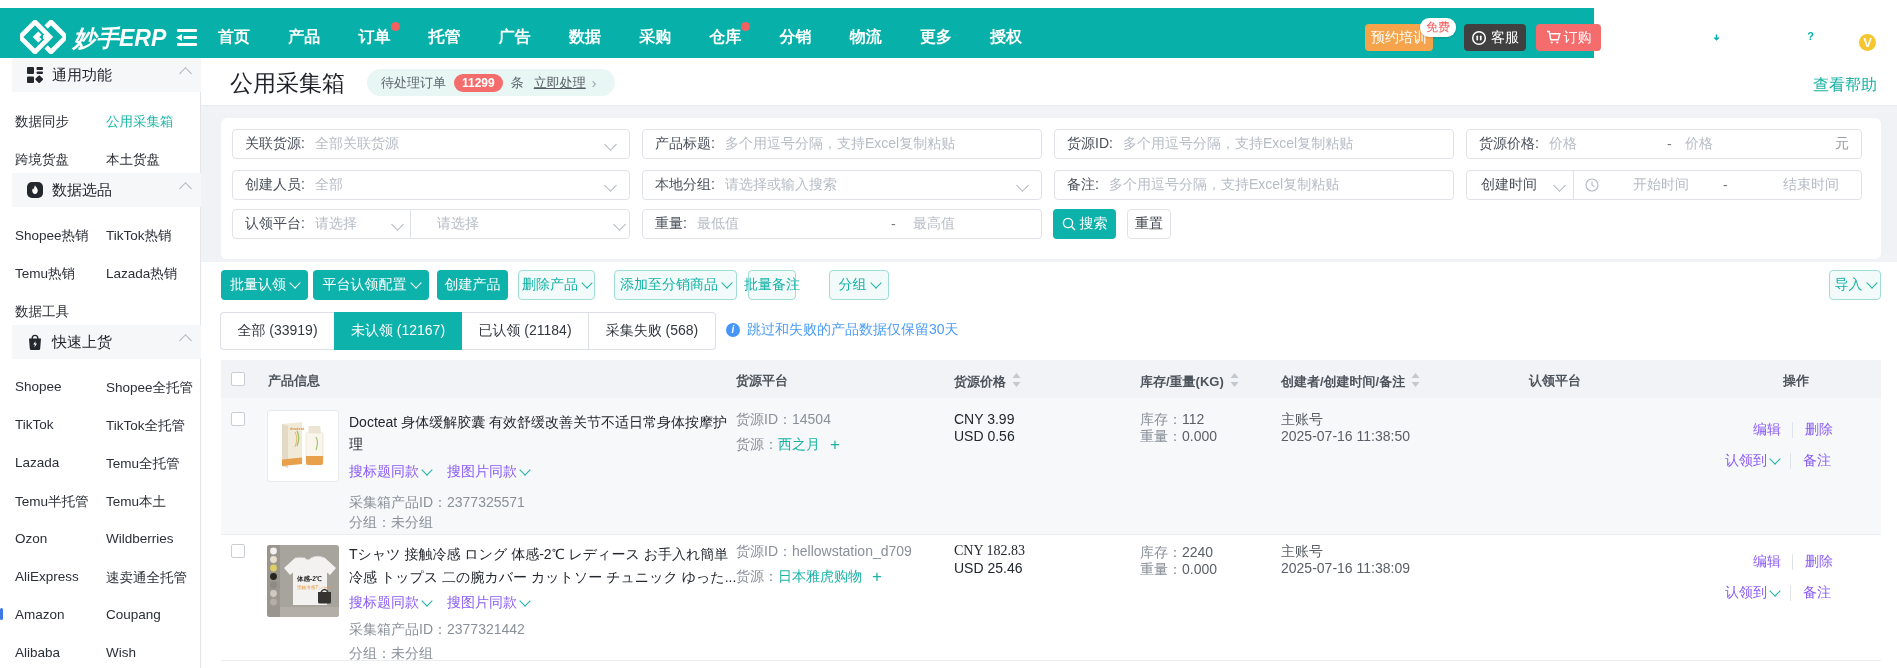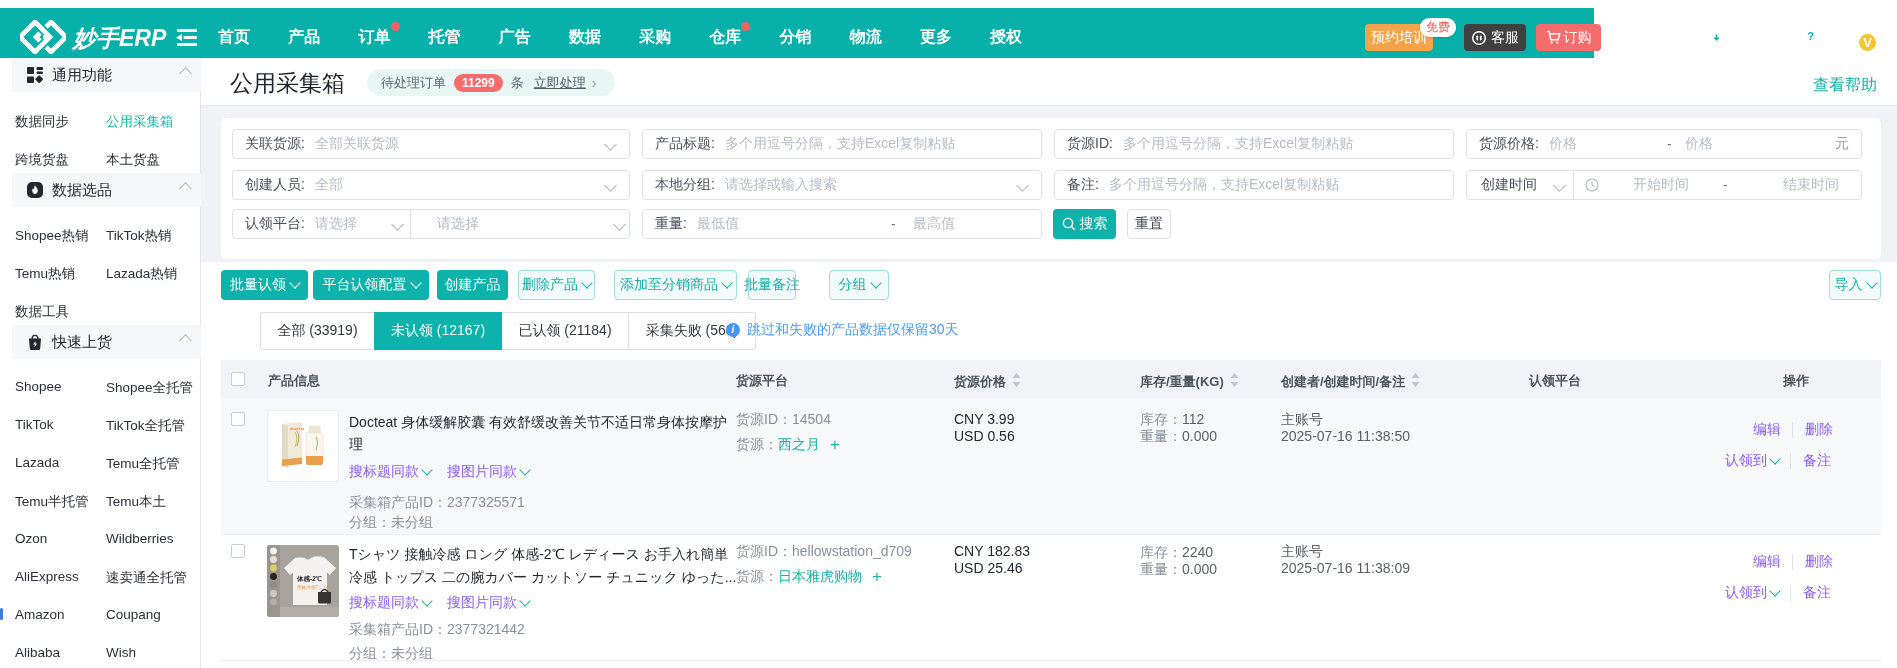--- a/index.html
+++ b/index.html
@@ -30,21 +30,21 @@
   .fbox .lab { color:#4a505a; margin-left:12px; white-space:nowrap; }
   .fbox .ph { color:#b6bcc5; margin-left:10px; white-space:nowrap; }
   .chev { width:9px; height:9px; border-left:1.5px solid #aeb4bd; border-bottom:1.5px solid #aeb4bd; transform:rotate(-45deg); display:inline-block; }
   .chev.up { transform:rotate(135deg); }
   .tealchev { width:8px; height:8px; border-left:1.5px solid #1db3a6; border-bottom:1.5px solid #1db3a6; transform:rotate(-45deg); display:inline-block; position:relative; top:-2px; margin-left:4px; }
   .btn { position:absolute; top:270px; height:30px; border-radius:4px; font-size:14px; display:flex; align-items:center; justify-content:center; white-space:nowrap; }
   .btn.solid { background:#0db2ab; color:#fff; }
   .btn.oline { background:#f2fbfa; color:#14b2a6; border:1px solid #a0ddd6; }
   .wchev { width:8px; height:8px; border-left:1.5px solid #fff; border-bottom:1.5px solid #fff; transform:rotate(-45deg); display:inline-block; position:relative; top:-2px; margin-left:5px; }
   .gchev { width:8px; height:8px; border-left:1.5px solid #1db3a6; border-bottom:1.5px solid #1db3a6; transform:rotate(-45deg); display:inline-block; position:relative; top:-2px; margin-left:5px; }
-  .tab { position:absolute; top:312px; height:38px; background:#fff; border:1px solid #dcdfe6; font-size:14px; color:#33383f; display:flex; align-items:center; justify-content:center;margin-left:40px; }
+  .tab { position:absolute; top:312px; height:38px; background:#fff; border:1px solid #dcdfe6; font-size:14px; color:#33383f; display:flex; align-items:center; justify-content:center; }
   .tab.act { background:#0db2ab; color:#fff; border-color:#0db2ab; }
   .thead { position:absolute; left:221px; top:360px; width:1660px; height:38px; background:#f1f3f6; }
   .thead span { position:absolute; top:12px; font-size:13px; font-weight:bold; color:#4e545c; white-space:nowrap; }
   .row1 { position:absolute; left:221px; top:398px; width:1660px; height:137px; background:#f6f8fa; border-bottom:1px solid #ebedf0; }
   .row2 { position:absolute; left:221px; top:535px; width:1660px; height:126px; background:#fff; border-bottom:1px solid #ebedf0; }
   .cb { position:absolute; width:14px; height:14px; border:1px solid #c9cdd4; border-radius:2px; background:#fff; }
   .gtxt { color:#8a9099; font-size:14px; white-space:nowrap; }
   .dtxt { color:#23272e; font-size:14px; white-space:nowrap; }
   .teal { color:#1cb2a6; }
   .lnk { color:#8b5cf6; font-size:14px; white-space:nowrap; }
@@ -349,21 +349,21 @@
       <path d="M51 47 h13 v10 a1.5 1.5 0 0 1 -1.5 1.5 h-10 a1.5 1.5 0 0 1 -1.5 -1.5 Z" fill="#35332f"></path>
       <path d="M54 47 q3.5 -5 7 0" stroke="#35332f" stroke-width="1.4" fill="none"></path>
     </svg>
   </div>
   <div class="dtxt abs" style="left:128px;top:8px;line-height:23px;">Tシャツ 接触冷感 ロング 体感-2℃ レディース お手入れ簡単<br>冷感 トップス 二の腕カバー カットソー チュニック ゆった...</div>
   <div class="abs" style="left:128px;top:58px;"><span class="lnk">搜标题同款<span class="tealchev"></span></span><span class="lnk" style="margin-left:16px;">搜图片同款<span class="tealchev"></span></span></div>
   <div class="gtxt abs" style="left:128px;top:86px;">采集箱产品ID：2377321442</div>
   <div class="gtxt abs" style="left:128px;top:110px;">分组：未分组</div>
   <div class="gtxt abs" style="left:515px;top:8px;">货源ID：hellowstation_d709</div>
   <div class="gtxt abs" style="left:515px;top:31px;">货源：<span class="teal">日本雅虎购物</span><span class="teal" style="font-size:17px;margin-left:10px;position:relative;top:1px;">+</span></div>
-  <div class="dtxt abs" style="left:733px;top:8px;">CNY 182.83</div>
+  <div class="dtxt abs" style="left:733px;top:8px;font-family:Liberation Serif, serif;">CNY 182.83</div>
   <div class="dtxt abs" style="left:733px;top:25px;">USD 25.46</div>
   <div class="gtxt abs" style="left:919px;top:9px;">库存：<span style="color:#5a5f66;">2240</span></div>
   <div class="gtxt abs" style="left:919px;top:26px;">重量：<span style="color:#5a5f66;">0.000</span></div>
   <div class="dtxt abs" style="left:1060px;top:8px;color:#5a5f66;">主账号</div>
   <div class="dtxt abs" style="left:1060px;top:25px;color:#5a5f66;">2025-07-16 11:38:09</div>
   <div class="abs" style="right:48px;top:17px;"><span class="lnk">编辑</span><span class="sep">│</span><span class="lnk">删除</span></div>
   <div class="abs" style="right:50px;top:48px;"><span class="lnk">认领到<span class="tealchev"></span></span><span class="sep">│</span><span class="lnk">备注</span></div>
 </div>
 
 </body></html>

